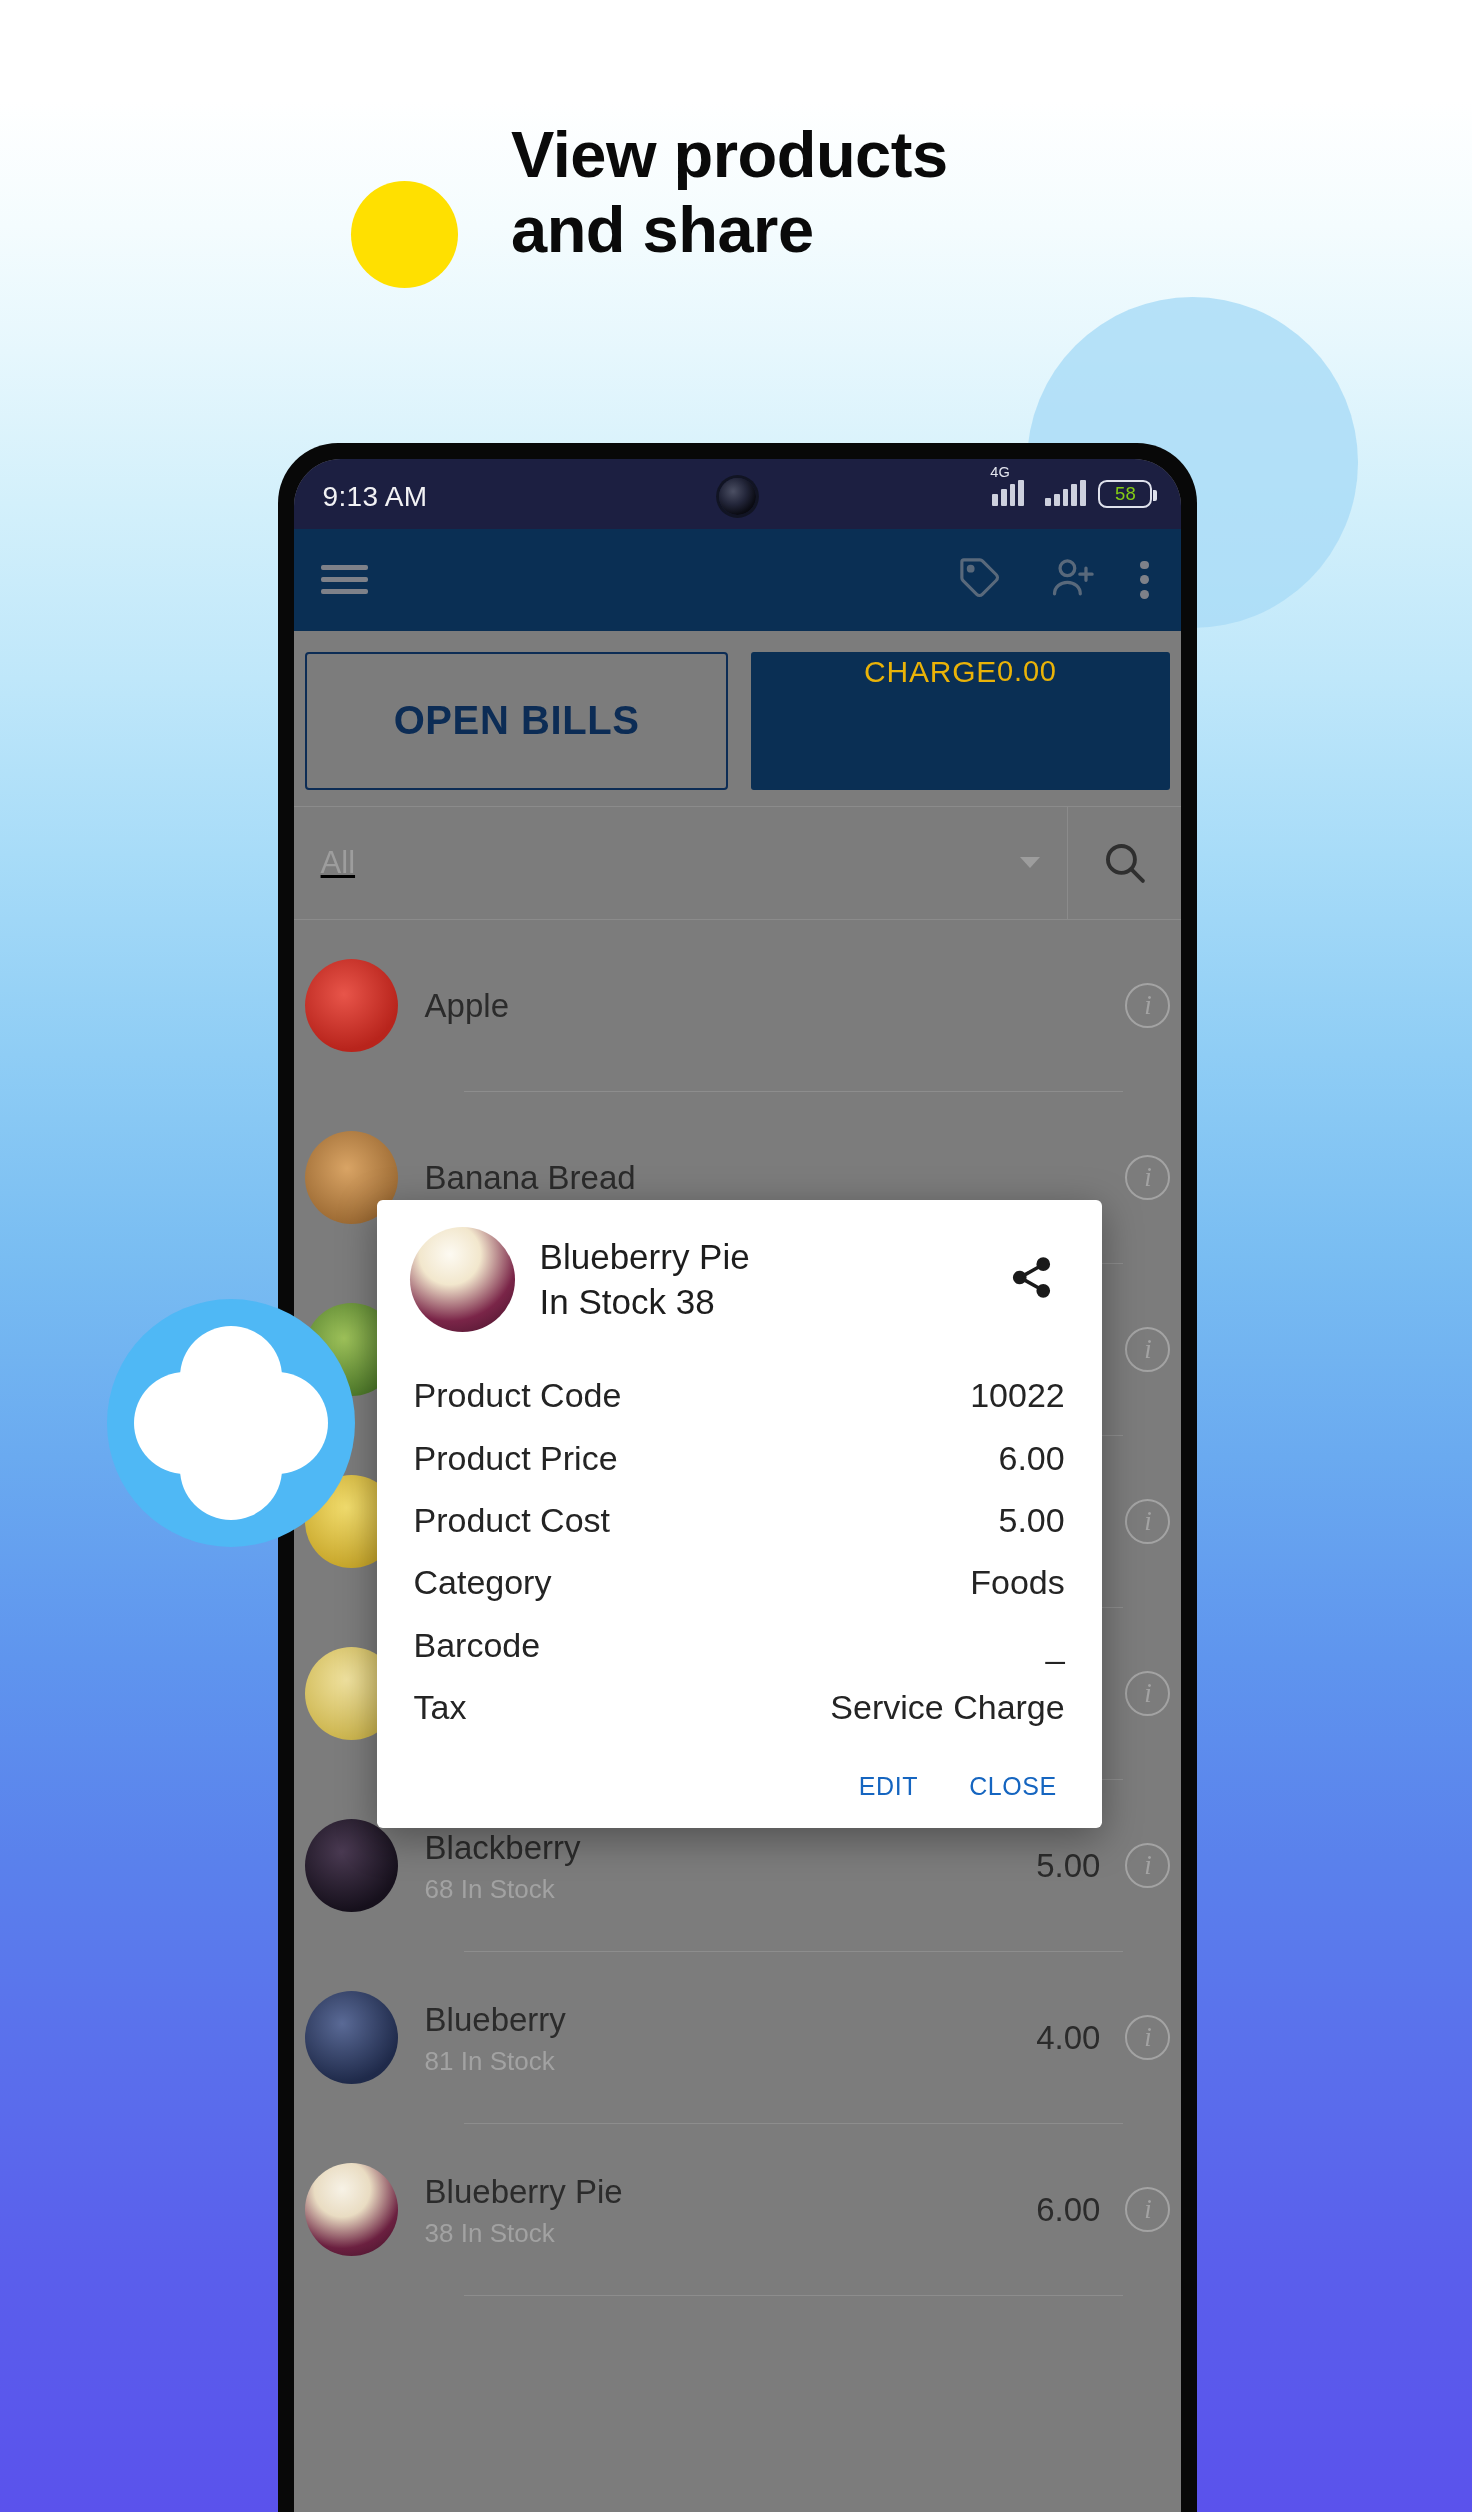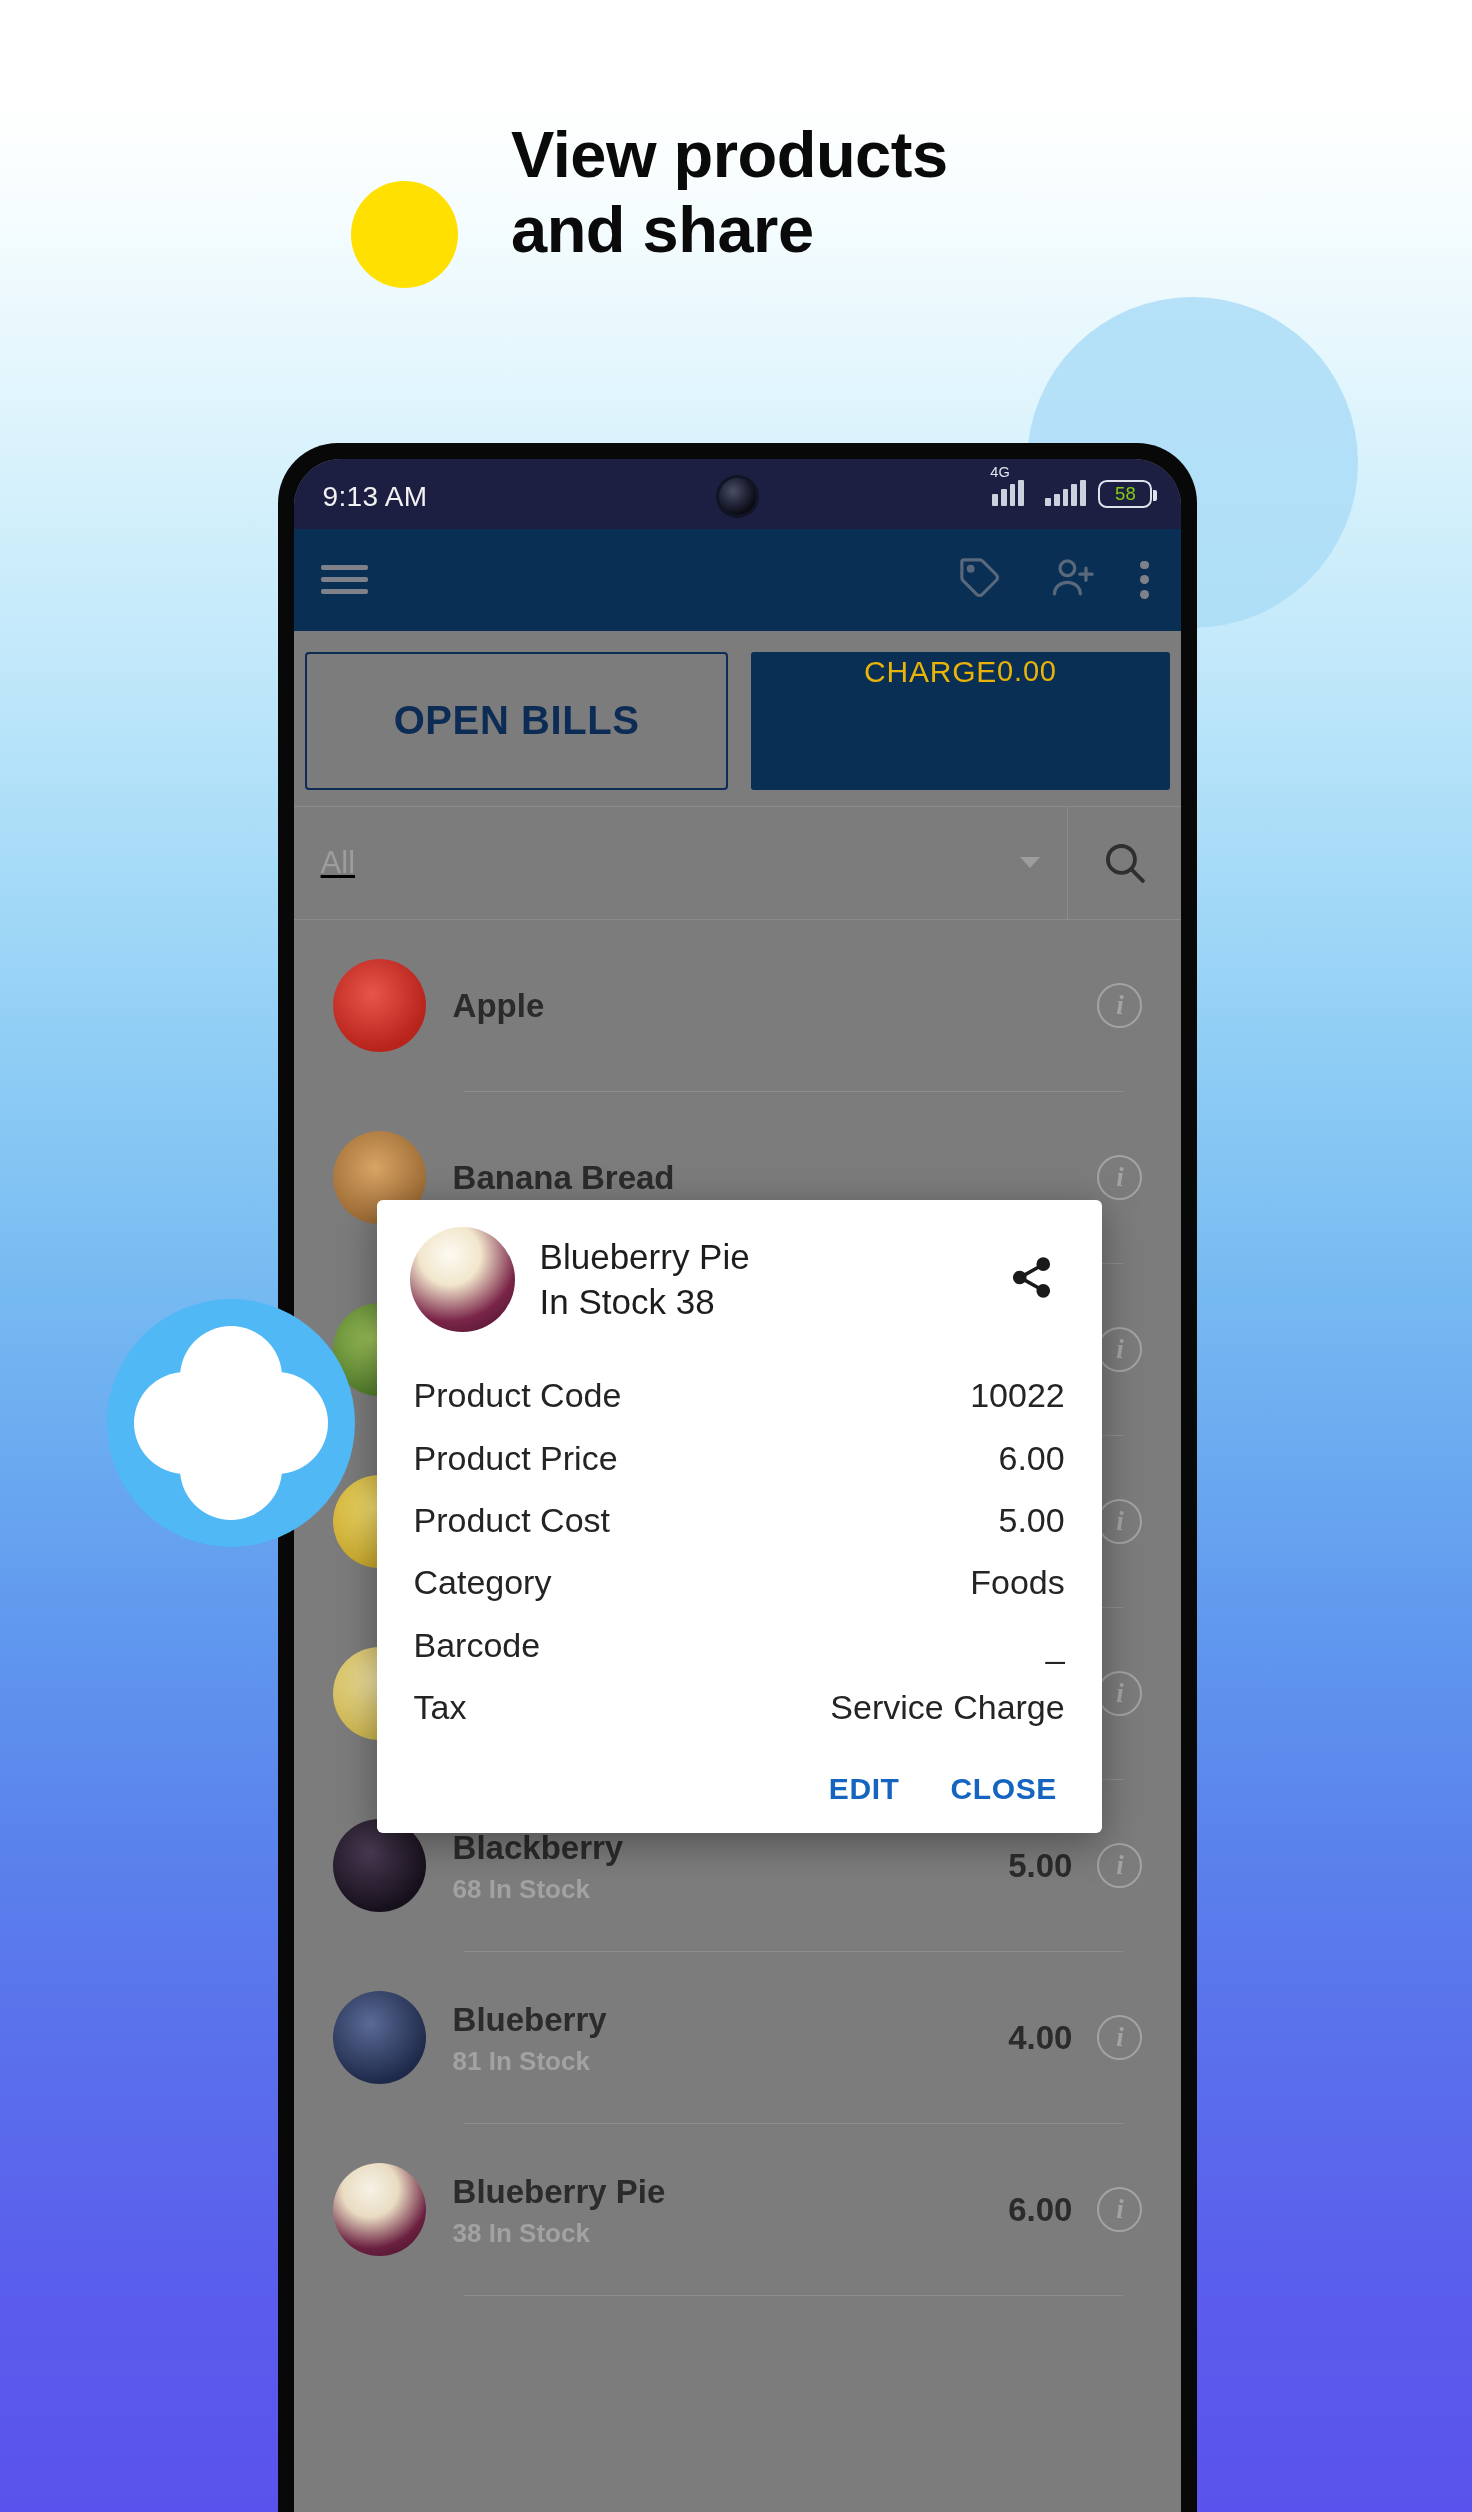--- a/index.html
+++ b/index.html
@@ -152,21 +152,21 @@
   }
   .dd .val { font-size:31px; color:#9d9d9d; flex:1; }
   .caret {
     width:0; height:0; border-left:10.7px solid transparent;
     border-right:10.7px solid transparent; border-top:11.7px solid #9d9d9d;
   }
   .search-btn { width:113px; display:flex; align-items:center; justify-content:center; }
 
   
   .plist { border-top:1px solid #8b8b8b; }
-  .prow { display:flex; align-items:center; height:172px; padding:0 39px; position:relative;font-weight:bold; }
+  .prow { display:flex; align-items:center; height:172px; padding:0 11px; position:relative; }
   .prow:after {
     content:""; position:absolute; left:170px; right:58px; bottom:0;
     height:1px; background:#8d8d8d;
   }
   .thumb {
     width:93px; height:93px; border-radius:50%;
     margin-right:27px; flex-shrink:0; overflow:hidden;
     background:#8a8a8a;
   }
   .pinfo { flex:1; }
@@ -202,21 +202,21 @@
     padding:11.7px 3.9px; font-size:34px; color:#242424;
   }
   .drow .lbl { }
   .drow .val { text-align:right; }
 
   .dlg-actions {
     display:flex; justify-content:flex-end; gap:51px;
     padding:33px 11.7px 9.7px 0;
   }
   .dlg-actions div {
-    color:#1565c0; font-size:30px; font-weight:bold; letter-spacing:0.6px;
+    color:#1565c0; font-size:25px; font-weight:normal; letter-spacing:0.6px;
   }
 </style>
 </head>
 <body>
 
 <div class="blue-circle-tr"></div>
 <div class="yellow-dot"></div>
 
 <div class="headline">
   <div>View products</div>

